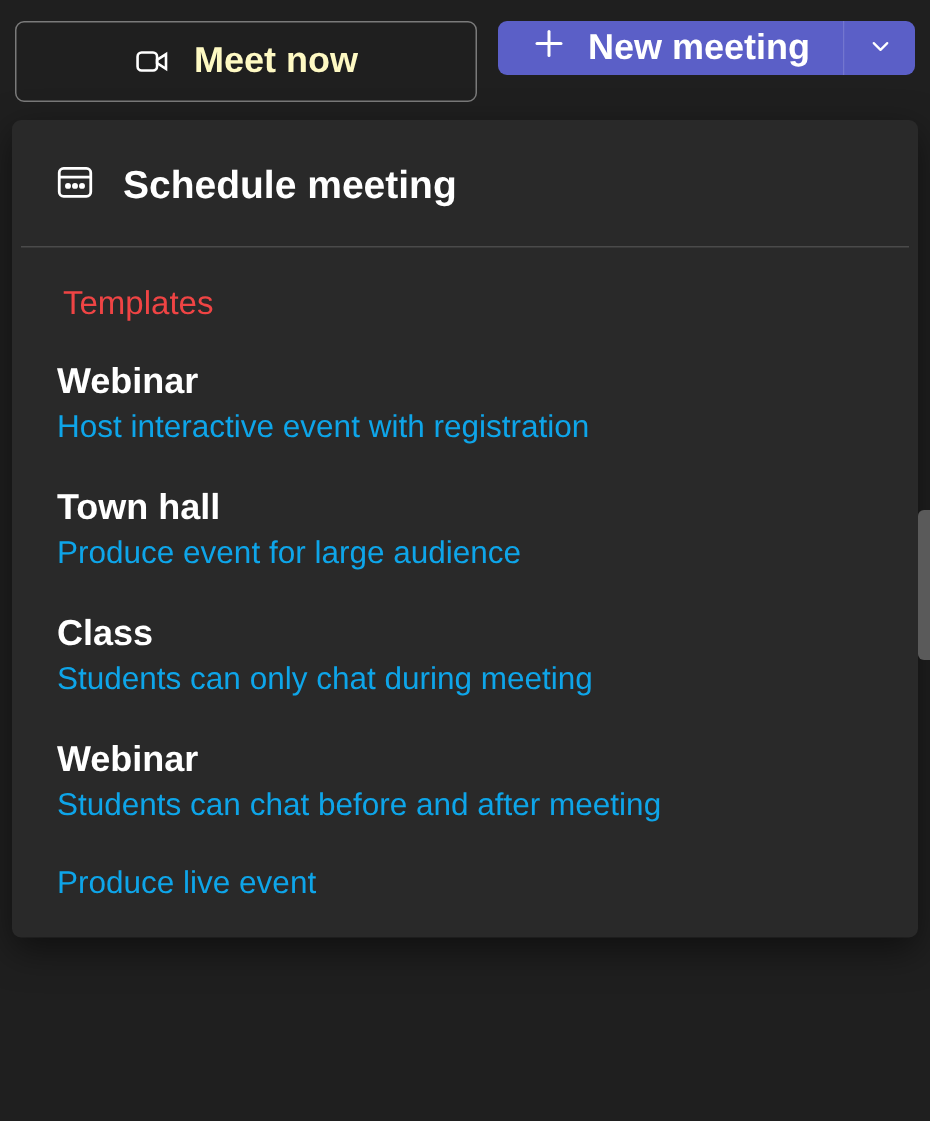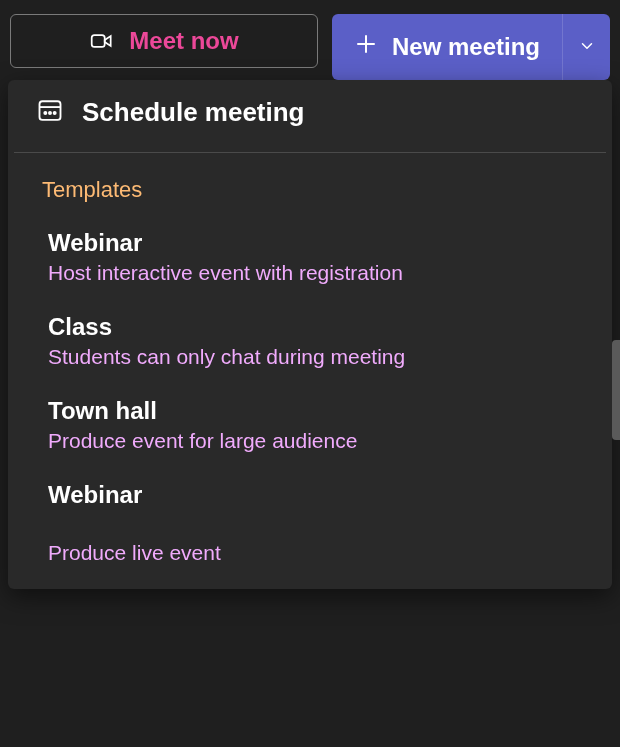--- a/index.html
+++ b/index.html
@@ -24,34 +24,34 @@
   }
   .meet-now-btn {
     flex: 1;
     display: flex;
     align-items: center;
     justify-content: center;
     gap: 14px;
     background: transparent;
     border: 1px solid #7a7a7a;
     border-radius: 6px;
-    color: #ec4899;
+    color: #fef9c3;
     font-size: 24px;
     font-weight: 600;
     height: 54px;
     cursor: pointer;
   }
   .meet-now-btn .icon {
     display: flex;
     align-items: center;
   }
   .new-meeting-group {
     display: flex;
     align-items: stretch;
-    height: 66px;
+    height: 36px;
   }
   .new-meeting-btn {
     display: flex;
     align-items: center;
     justify-content: center;
     gap: 14px;
     background: #5b5fc7;
     border: none;
     border-radius: 6px 0 0 6px;
     color: #ffffff;
@@ -79,52 +79,52 @@
     right: 8px;
     background: #292929;
     border-radius: 6px;
     box-shadow: 0 8px 24px rgba(0,0,0,0.5);
     padding-bottom: 10px;
   }
   .schedule-row {
     display: flex;
     align-items: center;
     gap: 18px;
-    padding: 16px 20px 24px 28px;
+    padding: 27px 20px 24px 28px;
     cursor: pointer;
   }
   .schedule-row .label {
     font-size: 26px;
     font-weight: 600;
     color: #ffffff;
   }
   .divider {
     height: 1px;
     background: #4a4a4a;
     margin: 0 6px;
   }
   .templates-heading {
     font-size: 22px;
-    color: #fdba74;
+    color: #ef4444;
     padding: 24px 0 12px 34px;
   }
   .template-item {
-    padding: 14px 20px 14px 40px;
+    padding: 14px 20px 14px 30px;
     cursor: pointer;
   }
   .template-title {
     font-size: 24px;
     font-weight: 700;
     color: #ffffff;
     margin-bottom: 4px;
   }
   .template-desc {
     font-size: 21px;
     font-weight: 400;
-    color: #f0abfc;
+    color: #0ea5e9;
   }
   .scrollbar-hint {
     position: absolute;
     right: 0;
     top: 340px;
     width: 8px;
     height: 100px;
     background: #5a5a5a;
     border-radius: 4px 0 0 4px;
   }
@@ -183,31 +183,32 @@
   <div class="divider"></div>
 
   <div class="templates-heading">Templates</div>
 
   <div class="template-item">
     <div class="template-title">Webinar</div>
     <div class="template-desc">Host interactive event with registration</div>
   </div>
 
   <div class="template-item">
+    <div class="template-title">Town hall</div>
+    <div class="template-desc">Produce event for large audience</div>
+  </div>
+
+  <div class="template-item">
     <div class="template-title">Class</div>
     <div class="template-desc">Students can only chat during meeting</div>
   </div>
 
   <div class="template-item">
-    <div class="template-title">Town hall</div>
-    <div class="template-desc">Produce event for large audience</div>
-  </div>
-
-  <div class="template-item">
     <div class="template-title">Webinar</div>
+    <div class="template-desc">Students can chat before and after meeting</div>
   </div>
 
   <div class="template-item">
     <div class="template-desc">Produce live event</div>
   </div>
 
 </div>
 
 <div class="scrollbar-hint"></div>
 

